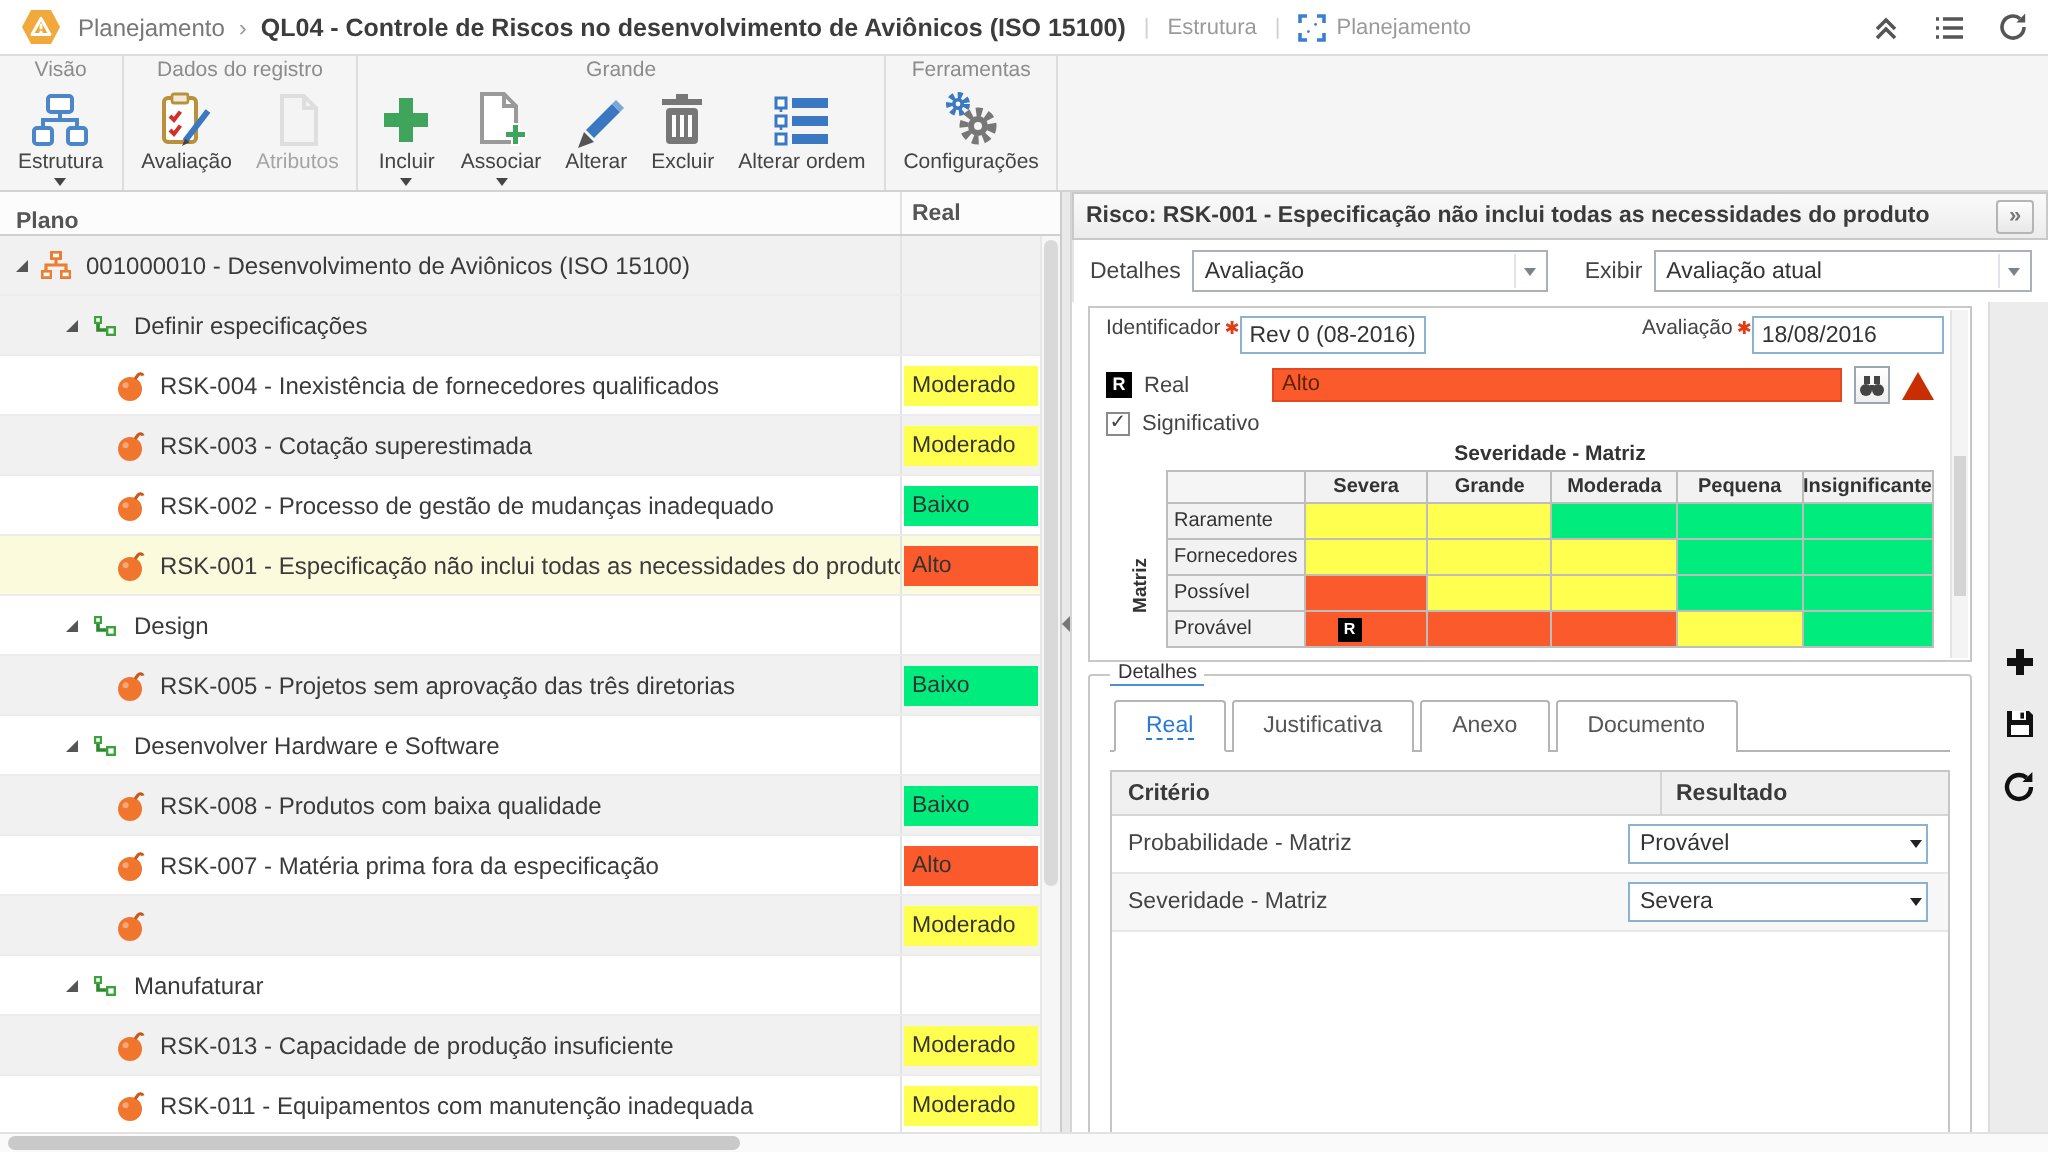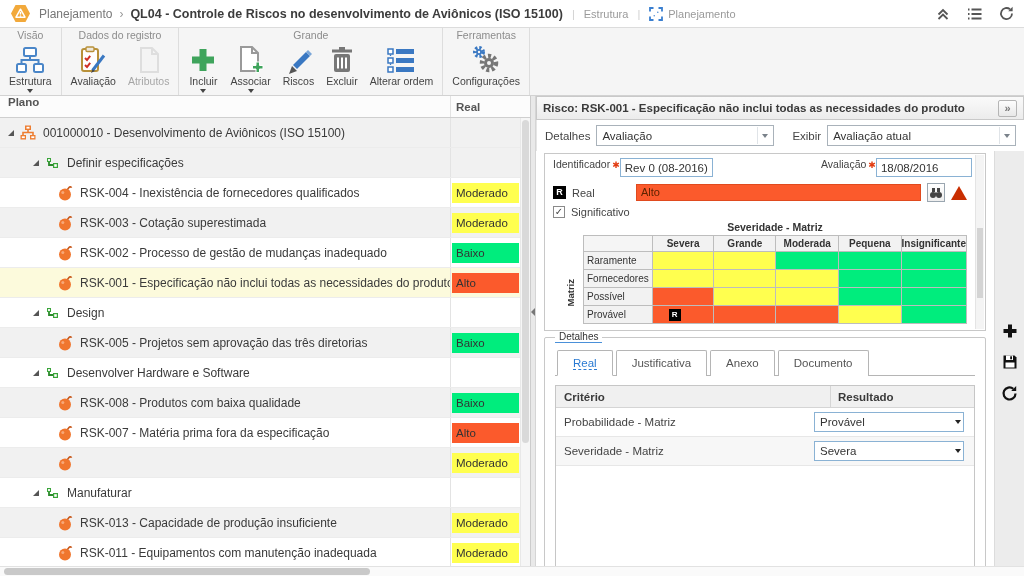--- a/index.html
+++ b/index.html
@@ -27,21 +27,21 @@
 .rbtn{display:flex;flex-direction:column;align-items:center;padding:1px 6px 0;font-size:10.5px;color:#444;cursor:pointer;min-width:42px}
 .rbtn .ric{height:31px;display:flex;align-items:center}
 .rbtn .rlbl{white-space:nowrap;line-height:12px}
 .rcaret{width:0;height:0;border-top:4px solid #444;border-left:3.5px solid transparent;border-right:3.5px solid transparent;margin-top:2px}
 .rbtn.disabled{opacity:.45}
 .ribbon-fill{flex:1}
 
 
 .main{flex:1;display:flex;overflow:hidden;position:relative}
 .left-panel{width:531px;flex:0 0 531px;position:relative;border-right:1px solid #ccc;overflow:hidden}
-.grid-header{height:22px;display:flex;background:#fcfcfc;border-bottom:1px solid #cfcfcf;font-weight:bold;color:#555;font-size:11.5px;align-items:flex-start}
+.grid-header{height:22px;display:flex;background:#fcfcfc;border-bottom:1px solid #cfcfcf;font-weight:bold;color:#555;font-size:11.5px;align-items:flex-end}
 .gh-plan{flex:1;padding-left:8px}
 .gh-real{width:80px;border-left:1px solid #e2e2e2;padding-left:5px;align-self:stretch;display:flex;align-items:center}
 .tree{position:absolute;top:22px;left:0;right:10px;bottom:0}
 .trow{height:30px;display:flex;align-items:center;border-bottom:1px solid #ececec;background:#fff}
 .trow.stripe{background:#f1f1f1}
 .trow.selected{background:#fcfadc}
 .tlabel{flex:1;display:flex;align-items:center;overflow:hidden;white-space:nowrap;font-size:12px;color:#3a3a3a}
 .tlabel.lvl0{padding-left:8px}
 .tlabel.lvl1{padding-left:33px}
 .tlabel.lvl2{padding-left:58px}
@@ -247,21 +247,21 @@
           <span class="rcaret"></span>
         </div>
         <div class="rbtn">
           <span class="ric">
             <svg width="30" height="30" viewBox="0 0 30 30">
                 <path d="M10 20 23 7l4 4L14 24z" fill="#3a78c2"></path>
                 <path d="M9 21l-3 8 8-3z" fill="#555"></path>
                 <path d="M23 7l4 4 2-2-4-4z" fill="#7aa6d8"></path>
               </svg>
           </span>
-          <span class="rlbl">Riscos</span>
+          <span class="rlbl">Alterar</span>
         </div>
         <div class="rbtn">
           <span class="ric">
             <svg width="30" height="30" viewBox="0 0 30 30">
                 <rect x="7" y="9" width="16" height="18" rx="2" fill="#777"></rect>
                 <path d="M11 12.5v11M15 12.5v11M19 12.5v11" stroke="#fff" stroke-width="2"></path>
                 <rect x="5" y="4.5" width="20" height="3" fill="#777"></rect>
                 <rect x="12" y="2" width="6" height="3" fill="#777"></rect>
               </svg>
           </span>

